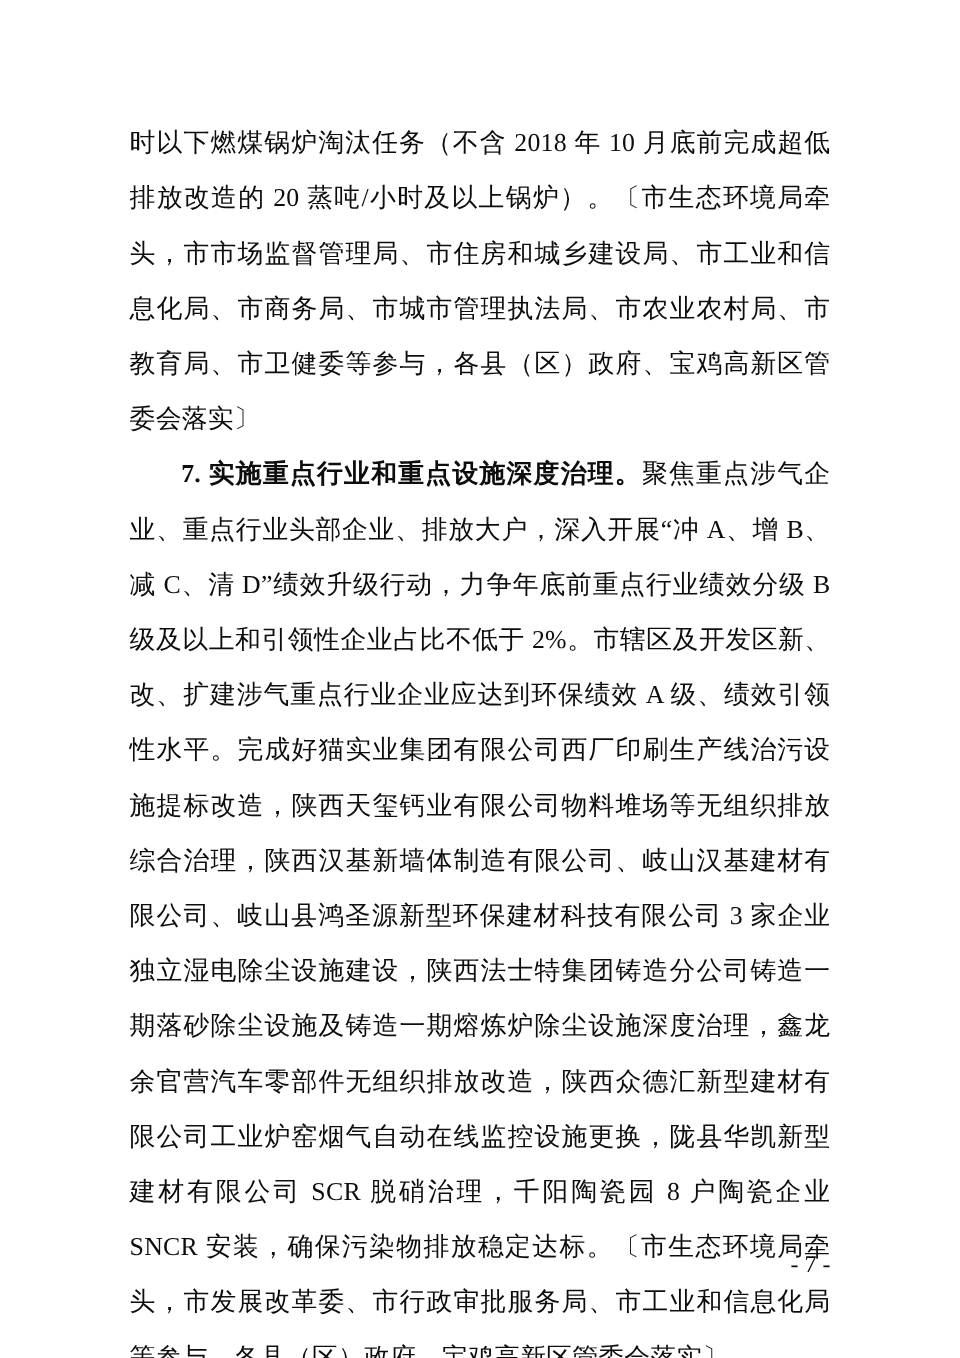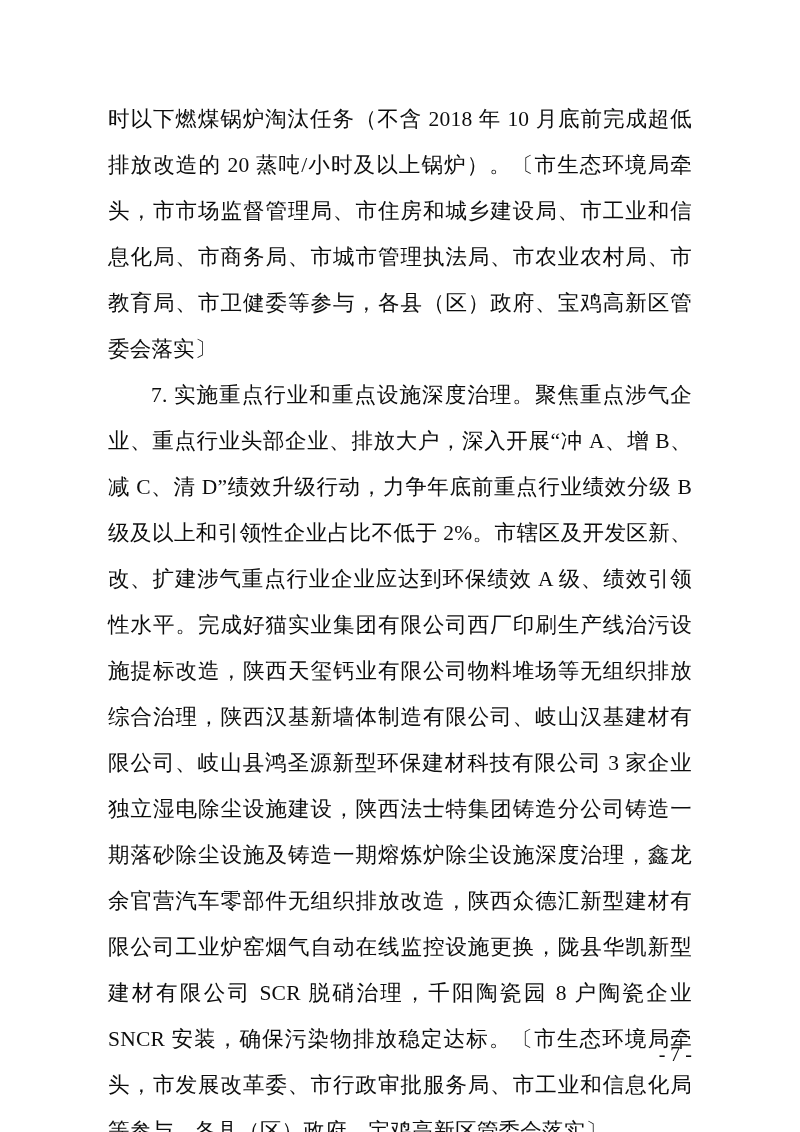--- a/index.html
+++ b/index.html
@@ -32,21 +32,21 @@
     letter-spacing: 0.2px;
   }
   .para {
     margin: 0;
     text-indent: 0;
   }
   .para.indent {
     text-indent: 43px;
   }
   .para b, .bold {
-    font-weight: normal;
+    font-weight: bold;
   }
   .page-number {
     position: absolute;
     left: 0;
     right: 108px;
     bottom: 66px;
     text-align: right;
     font-size: 20px;
     font-family: "Liberation Serif", "DejaVu Serif", serif;
     color: #0d0d0d;

